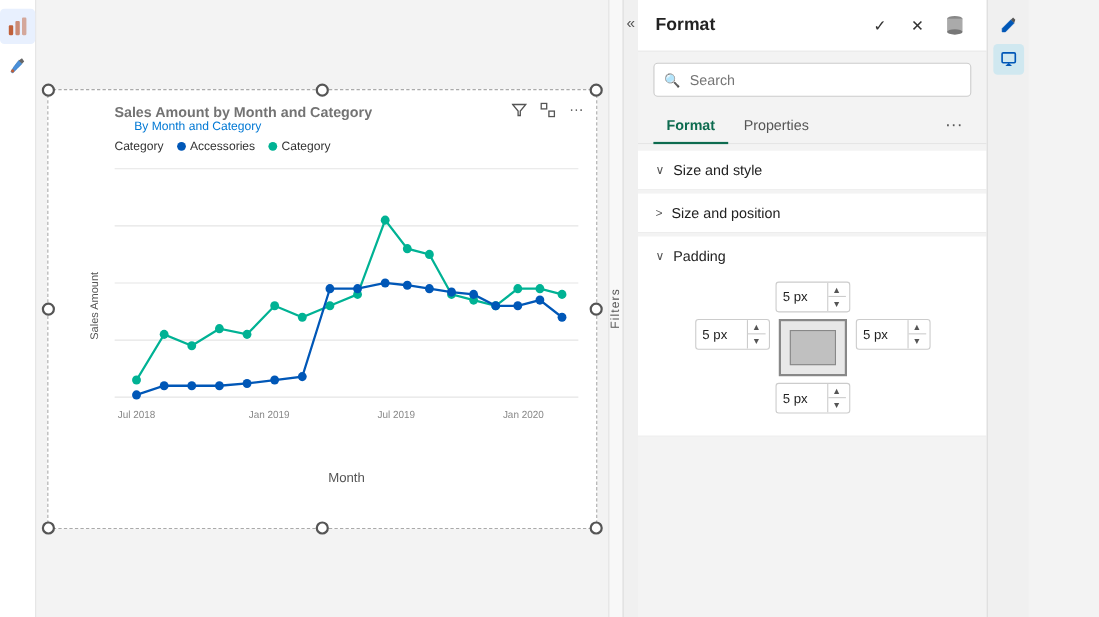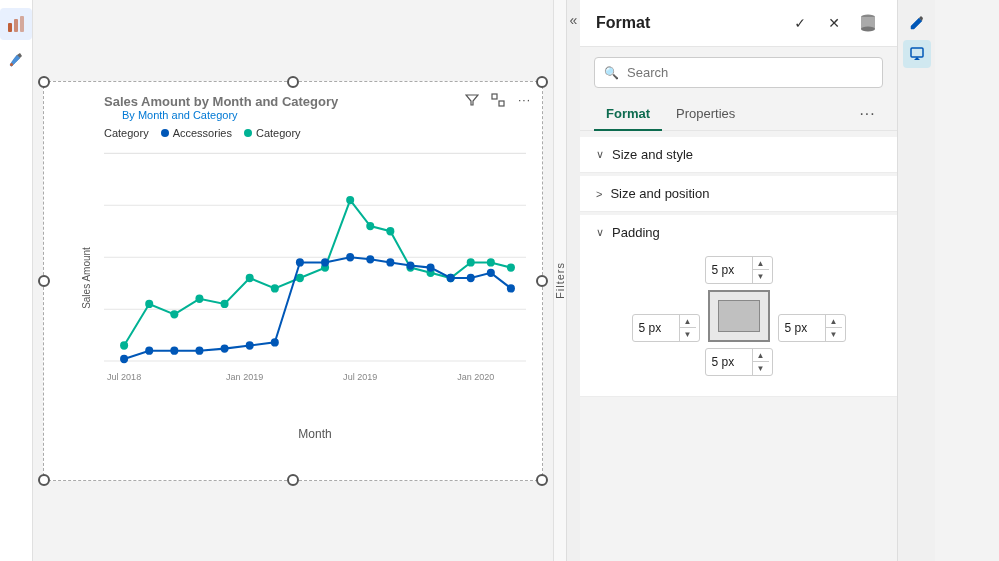--- a/index.html
+++ b/index.html
@@ -318,21 +318,21 @@
     
     .padding-control {
       display: flex;
       flex-direction: column;
       align-items: center;
       gap: 6px;
     }
 
     .padding-row {
       display: flex;
-      align-items: flex-end;
+      align-items: flex-start;
       gap: 8px;
     }
 
     .padding-input-wrap {
       display: flex;
       align-items: center;
       border: 1px solid #ccc;
       border-radius: 3px;
       background: #fff;
       overflow: hidden;

